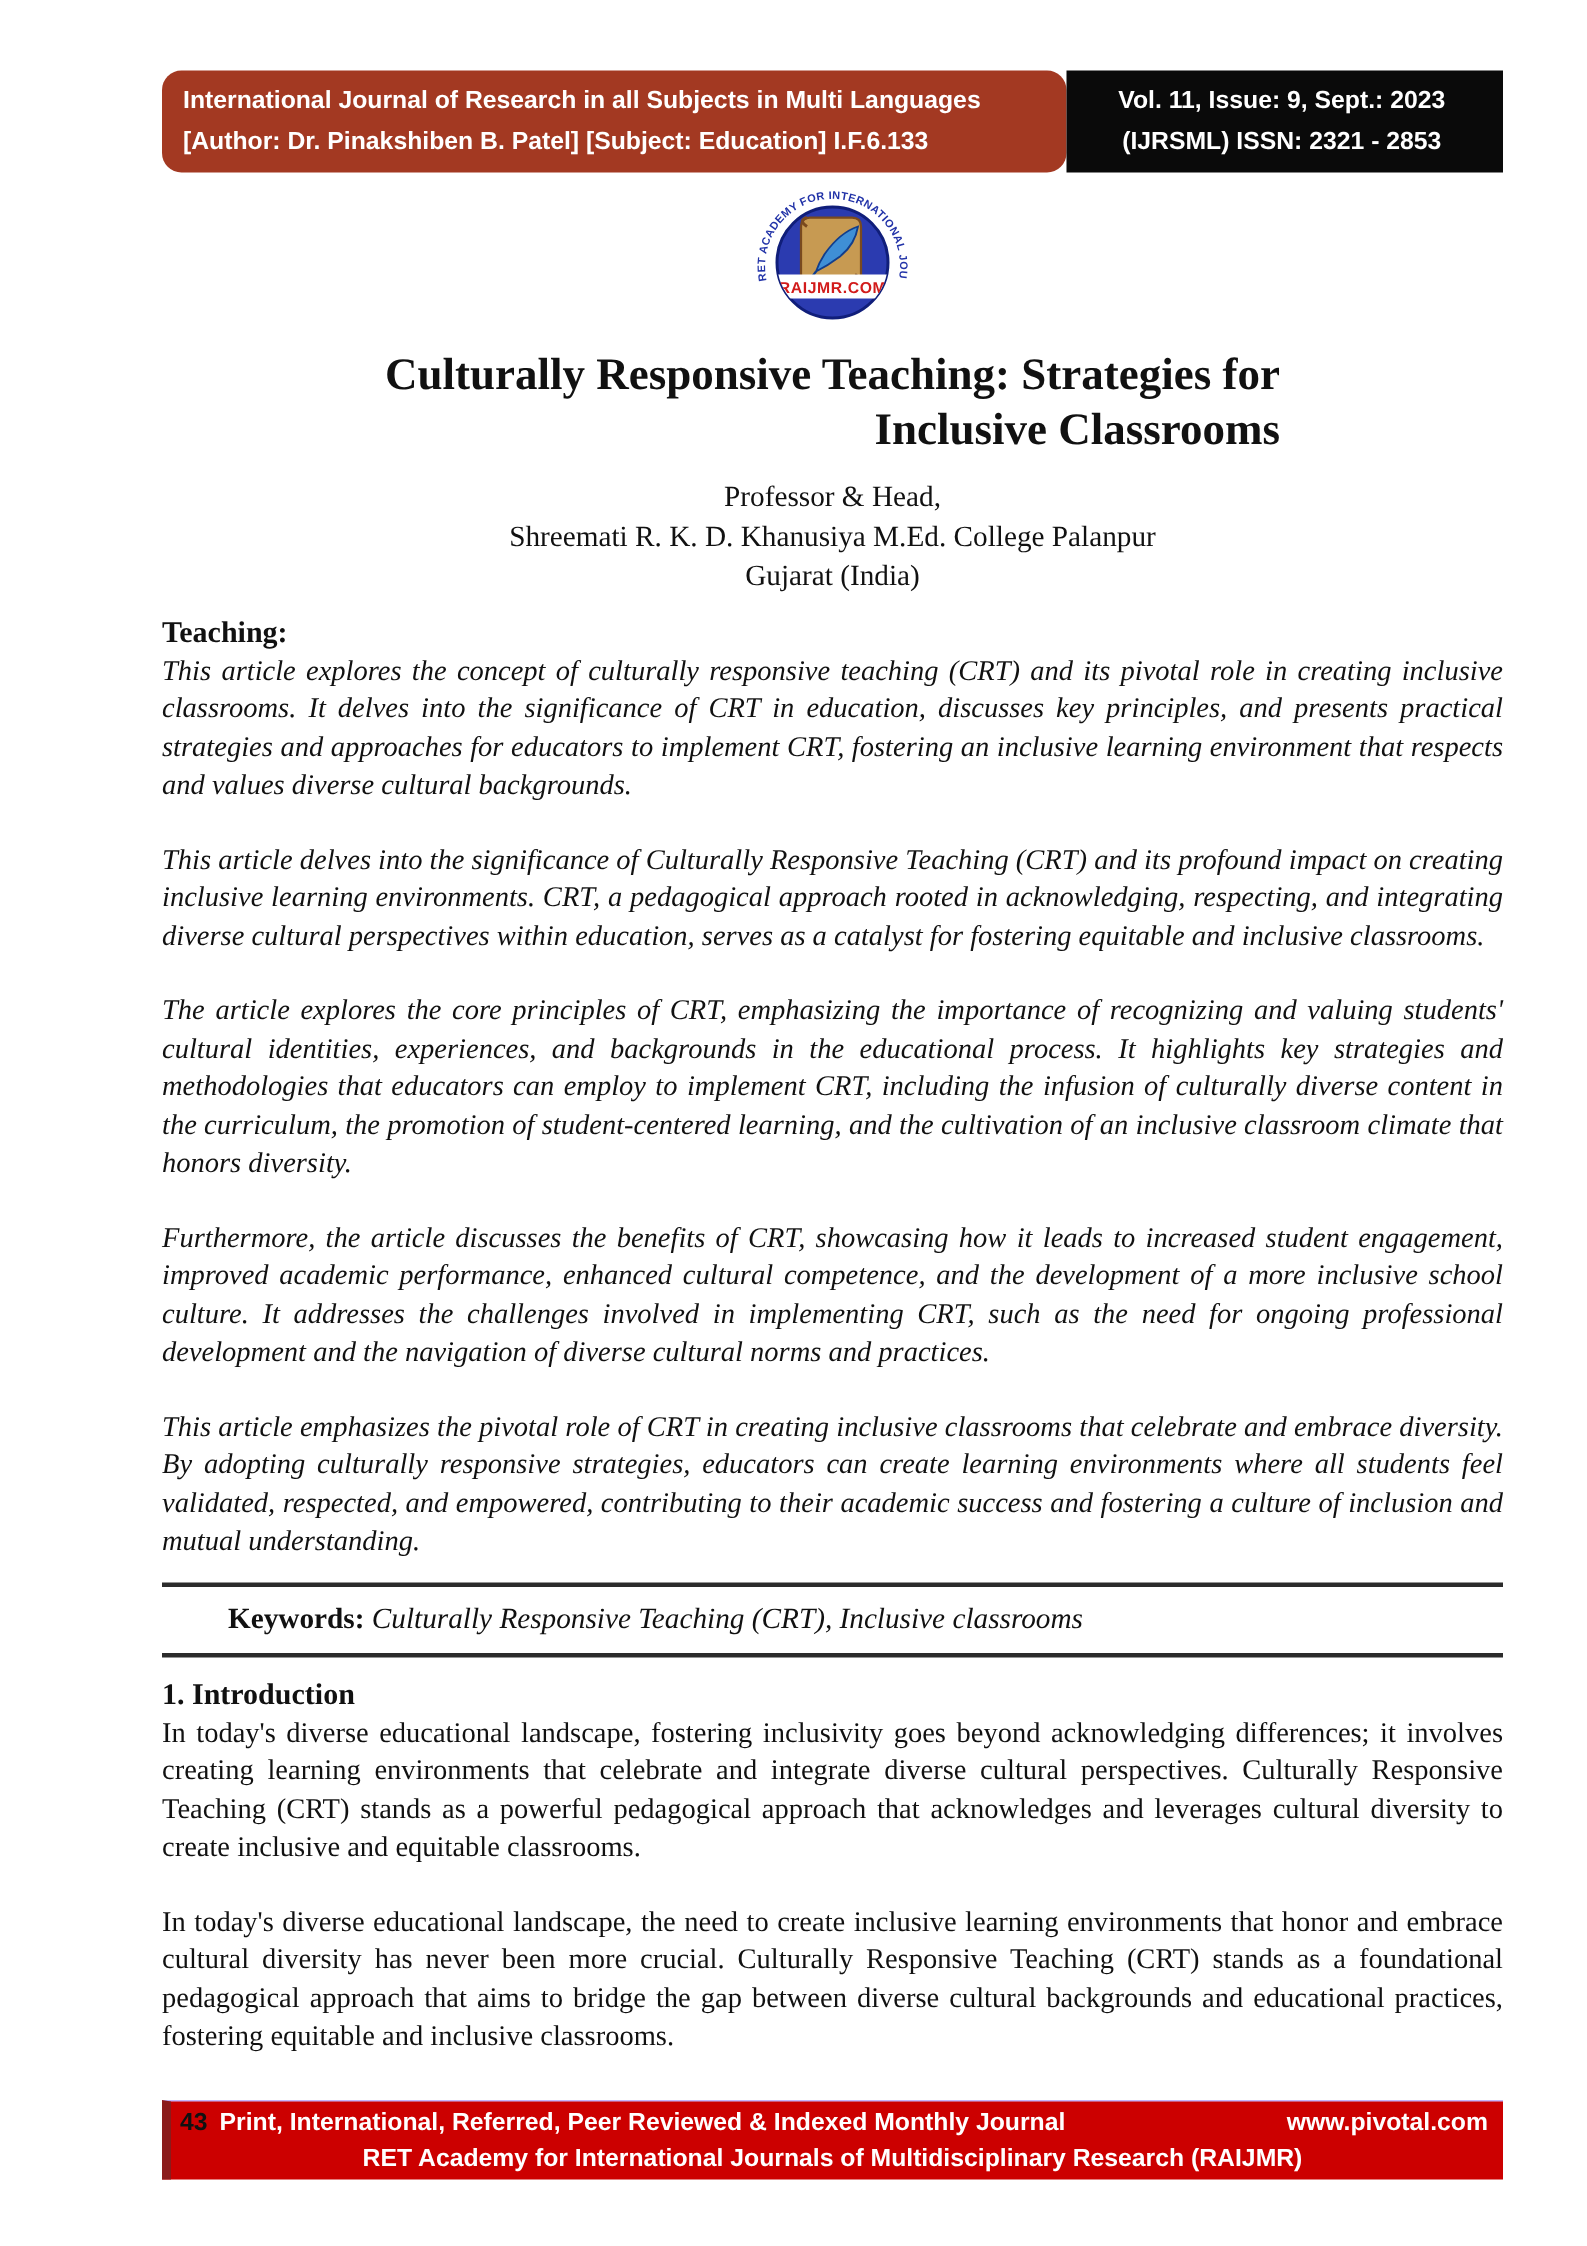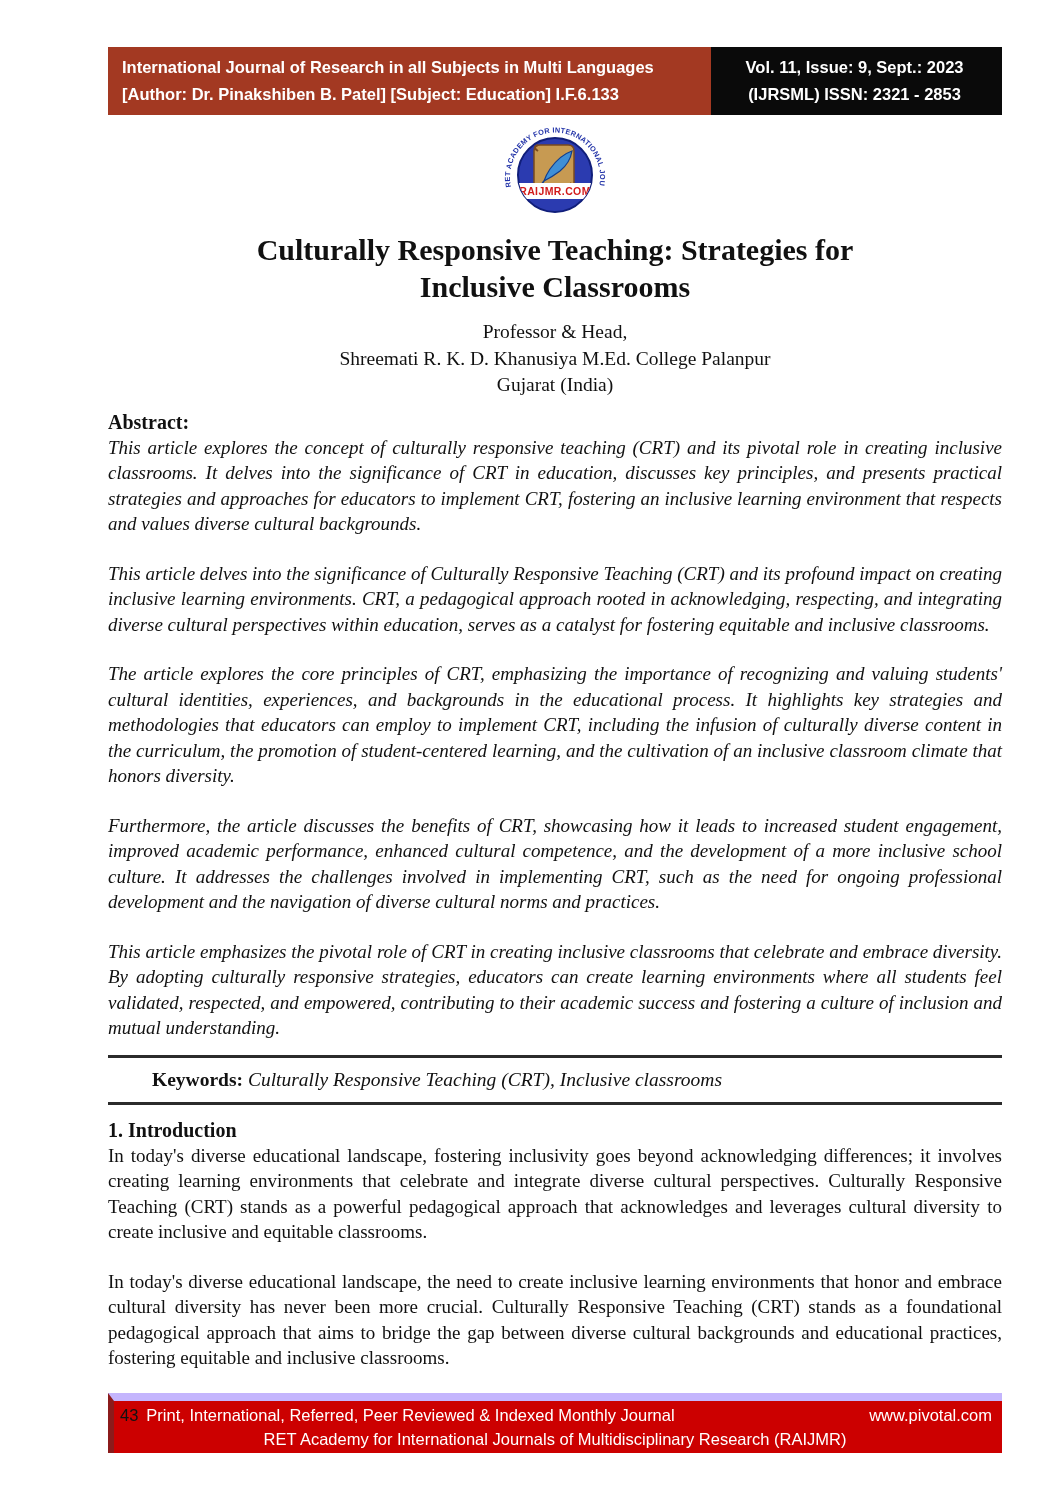--- a/index.html
+++ b/index.html
@@ -23,41 +23,42 @@
   .hdr-left {
     flex: 0 0 603px;
     box-sizing: border-box;
     background: #A33922;
     color: #ffffff;
     padding: 7px 10px 7px 14px;
     font-family: "Liberation Sans", sans-serif;
     font-weight: bold;
     font-size: 16.5px;
     line-height: 27px;
+    border-radius: 13px;
   }
   .hdr-right {
     flex: 1;
     box-sizing: border-box;
     background: #0a0a0a;
     color: #ffffff;
     padding: 7px 12px 7px 8px;
     text-align: center;
     font-family: "Liberation Sans", sans-serif;
     font-weight: bold;
     font-size: 16.5px;
     line-height: 27px;
   }
 
   
   .logo-wrap { margin: 6px auto 0 auto; width: 110px; height: 108px; }
 
   
   .title {
     margin: 2px auto 0 auto;
-    text-align: center;
+    text-align: right;
     font-weight: bold;
     font-size: 30px;
     line-height: 37px;
   }
   .byline {
     margin-top: 14px;
     text-align: center;
     font-size: 19.5px;
     line-height: 26.5px;
   }
@@ -92,25 +93,25 @@
   .keywords-line .kw-label { font-weight: bold; margin-left: 44px; }
   .keywords-line .kw-text { font-style: italic; }
   .intro-head { margin-top: 12px; }
 
   
   .ftr {
     margin-top: auto;
     width: 100%;
     box-sizing: border-box;
     background: #CC0000;
-    border-top: 8px solid #c4b5fd;
+    border-top: 1px solid #c4b5fd;
     border-left: 6px solid #8B1B1B;
     color: #ffffff;
     font-family: "Liberation Sans", sans-serif;
-    font-weight: normal;
+    font-weight: bold;
     font-size: 16.5px;
     line-height: 24px;
     padding: 2px 10px 2px 4px;
   }
   .ftr-row1 { display: flex; align-items: baseline; }
   .ftr-pageno { color: #111111; padding: 0 8px 0 2px; }
   .ftr-journal { flex: 1; }
   .ftr-site { margin-left: 12px; text-decoration: none; color: #ffffff; }
   .ftr-row2 { text-align: center; }
 </style>
@@ -163,21 +164,21 @@
     <div>Culturally Responsive Teaching: Strategies for</div>
     <div>Inclusive Classrooms</div>
   </div>
 
   <div class="byline">
     <div>Professor &amp; Head,</div>
     <div>Shreemati R. K. D. Khanusiya M.Ed. College Palanpur</div>
     <div>Gujarat (India)</div>
   </div>
 
-  <div class="sec-heading abstract-head">Abstract:</div>
+  <div class="sec-heading abstract-head">Teaching:</div>
   <p class="para italic">This article explores the concept of culturally responsive teaching (CRT) and its pivotal role in creating inclusive classrooms. It delves into the significance of CRT in education, discusses key principles, and presents practical strategies and approaches for educators to implement CRT, fostering an inclusive learning environment that respects and values diverse cultural backgrounds.</p>
   <p class="para italic">This article delves into the significance of Culturally Responsive Teaching (CRT) and its profound impact on creating inclusive learning environments. CRT, a pedagogical approach rooted in acknowledging, respecting, and integrating diverse cultural perspectives within education, serves as a catalyst for fostering equitable and inclusive classrooms.</p>
   <p class="para italic">The article explores the core principles of CRT, emphasizing the importance of recognizing and valuing students' cultural identities, experiences, and backgrounds in the educational process. It highlights key strategies and methodologies that educators can employ to implement CRT, including the infusion of culturally diverse content in the curriculum, the promotion of student-centered learning, and the cultivation of an inclusive classroom climate that honors diversity.</p>
   <p class="para italic">Furthermore, the article discusses the benefits of CRT, showcasing how it leads to increased student engagement, improved academic performance, enhanced cultural competence, and the development of a more inclusive school culture. It addresses the challenges involved in implementing CRT, such as the need for ongoing professional development and the navigation of diverse cultural norms and practices.</p>
   <p class="para italic">This article emphasizes the pivotal role of CRT in creating inclusive classrooms that celebrate and embrace diversity. By adopting culturally responsive strategies, educators can create learning environments where all students feel validated, respected, and empowered, contributing to their academic success and fostering a culture of inclusion and mutual understanding.</p>
 
   <hr class="rule rule-top">
   <div class="keywords-line">
     <span class="kw-label">Keywords:</span>
     <span> </span>

